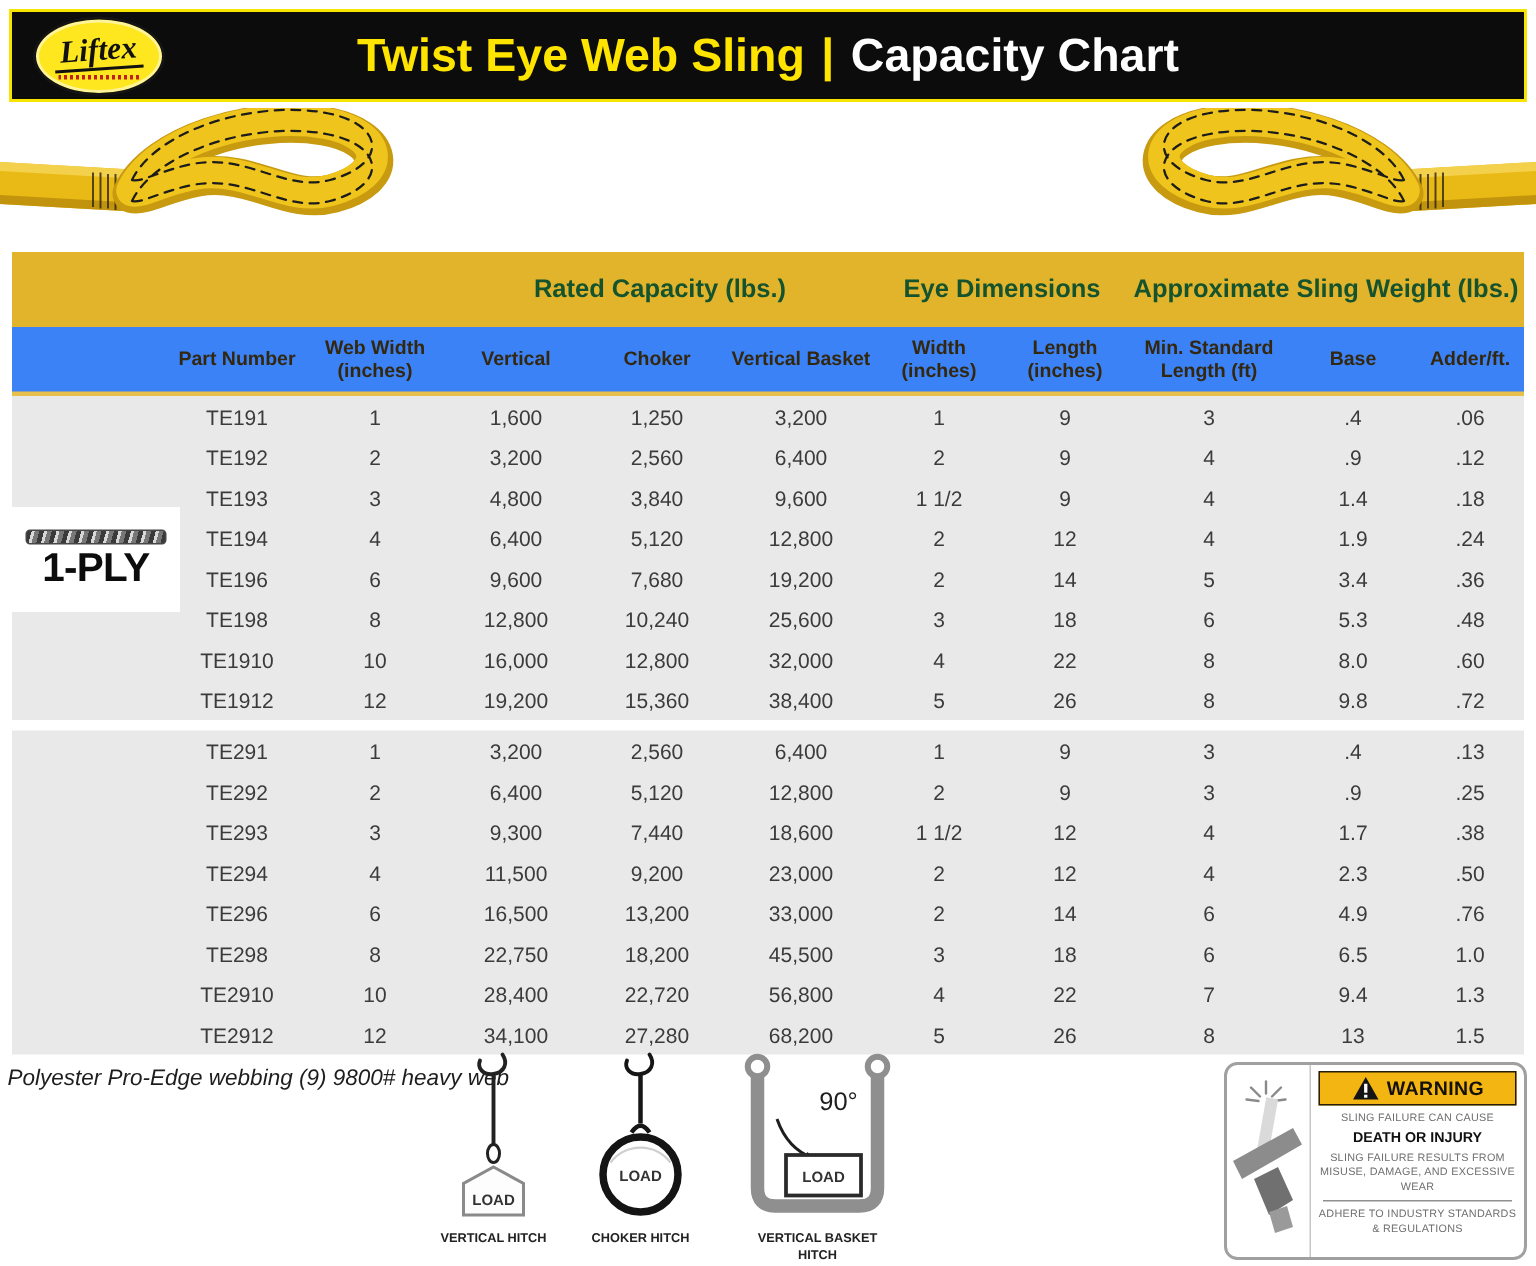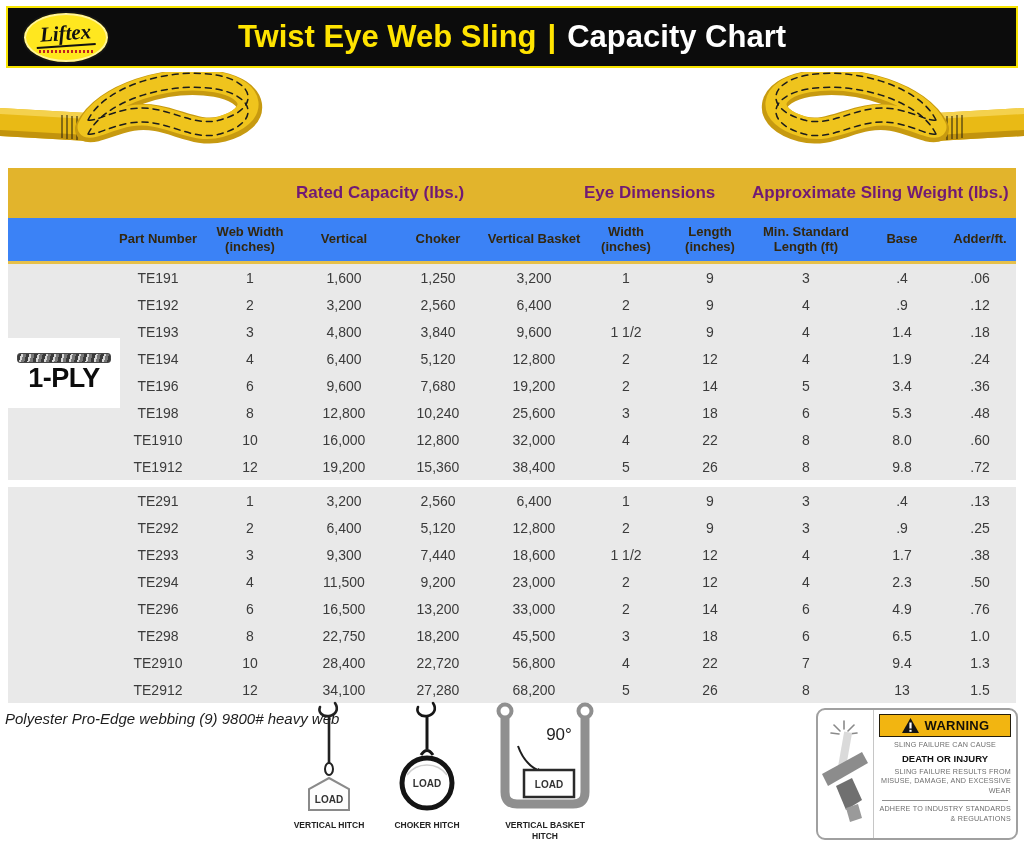--- a/index.html
+++ b/index.html
@@ -23,21 +23,21 @@
   .title .t2 { color:#ffffff; }
 
   
   .sling { position:absolute; top:72px; width:300px; height:94px; }
   .sling.left  { left:0; }
   .sling.right { right:0; transform:scaleX(-1); }
 
   
   .table { position:absolute; left:8px; top:168px; width:1008px; }
   .ghead { display:flex; height:50px; background:#e2b42c; align-items:center; }
-  .ghead .g { text-align:left; font-weight:bold; font-size:17px; color:#701a75; line-height:1.18; }
+  .ghead .g { text-align:center; font-weight:bold; font-size:17px; color:#14532d; line-height:1.18; }
   .g0{width:288px}.g1{width:288px}.g2{width:168px}.g3{width:264px}
   .subheader { display:flex; height:46px; background:#3b82f6; align-items:center; border-bottom:3px solid #e6c04a; }
   .subheader .cell { font-weight:bold; font-size:13px; color:#33270f; line-height:1.12; }
   .cell { text-align:center; }
   .c0{width:104px}.c1{width:92px}.c2{width:92px}.c3{width:96px}.c4{width:92px}.c5{width:100px}
   .c6{width:84px}.c7{width:84px}.c8{width:108px}.c9{width:84px}.c10{width:72px}
   .section { position:relative; background:#e9e9e9; }
   .section + .section { margin-top:7px; }
   .trow { display:flex; height:27px; align-items:center; }
   .trow .cell { font-size:14px; color:#3b3b3b; }
@@ -56,21 +56,21 @@
   .hitch-label { font-size:8.5px; font-weight:bold; color:#222; text-align:center; line-height:1.3; margin-top:2px; width:86px; }
   svg text.load { font-size:10px; font-weight:bold; fill:#333; font-family:"Liberation Sans", sans-serif; }
 
   .warning { position:absolute; left:816px; top:708px; width:202px; height:132px; border:2px solid #a0a0a0;
     border-radius:9px; background:#fff; display:flex; overflow:hidden; }
   .w-left { width:56px; border-right:1px solid #c6c6c6; display:flex; align-items:center; justify-content:center; }
   .w-right { flex:1; padding:4px 5px 12px; display:flex; flex-direction:column; align-items:center; }
   .w-banner { width:100%; height:23px; background:#f2b511; border:1px solid #241d0b;
     display:flex; align-items:center; justify-content:center; gap:5px; flex:none; }
   .w-banner-text { font-size:13px; font-weight:900; color:#151008; letter-spacing:0.3px; }
-  .w-line { font-size:7.2px; color:#6e6e6e; text-align:right; margin-top:3px; line-height:1.35; letter-spacing:0.2px; }
+  .w-line { font-size:7.2px; color:#6e6e6e; text-align:center; margin-top:3px; line-height:1.35; letter-spacing:0.2px; }
   .w-strong { font-size:9.5px; font-weight:900; color:#101010; margin-top:3px; text-align:center; }
   .w-div { width:96%; border-top:1px solid #8f8f8f; margin-top:4px; }
 </style>
 </head>
 <body>
 
 <div class="page">
 
   <div class="header-bar">
     <div class="logo">

